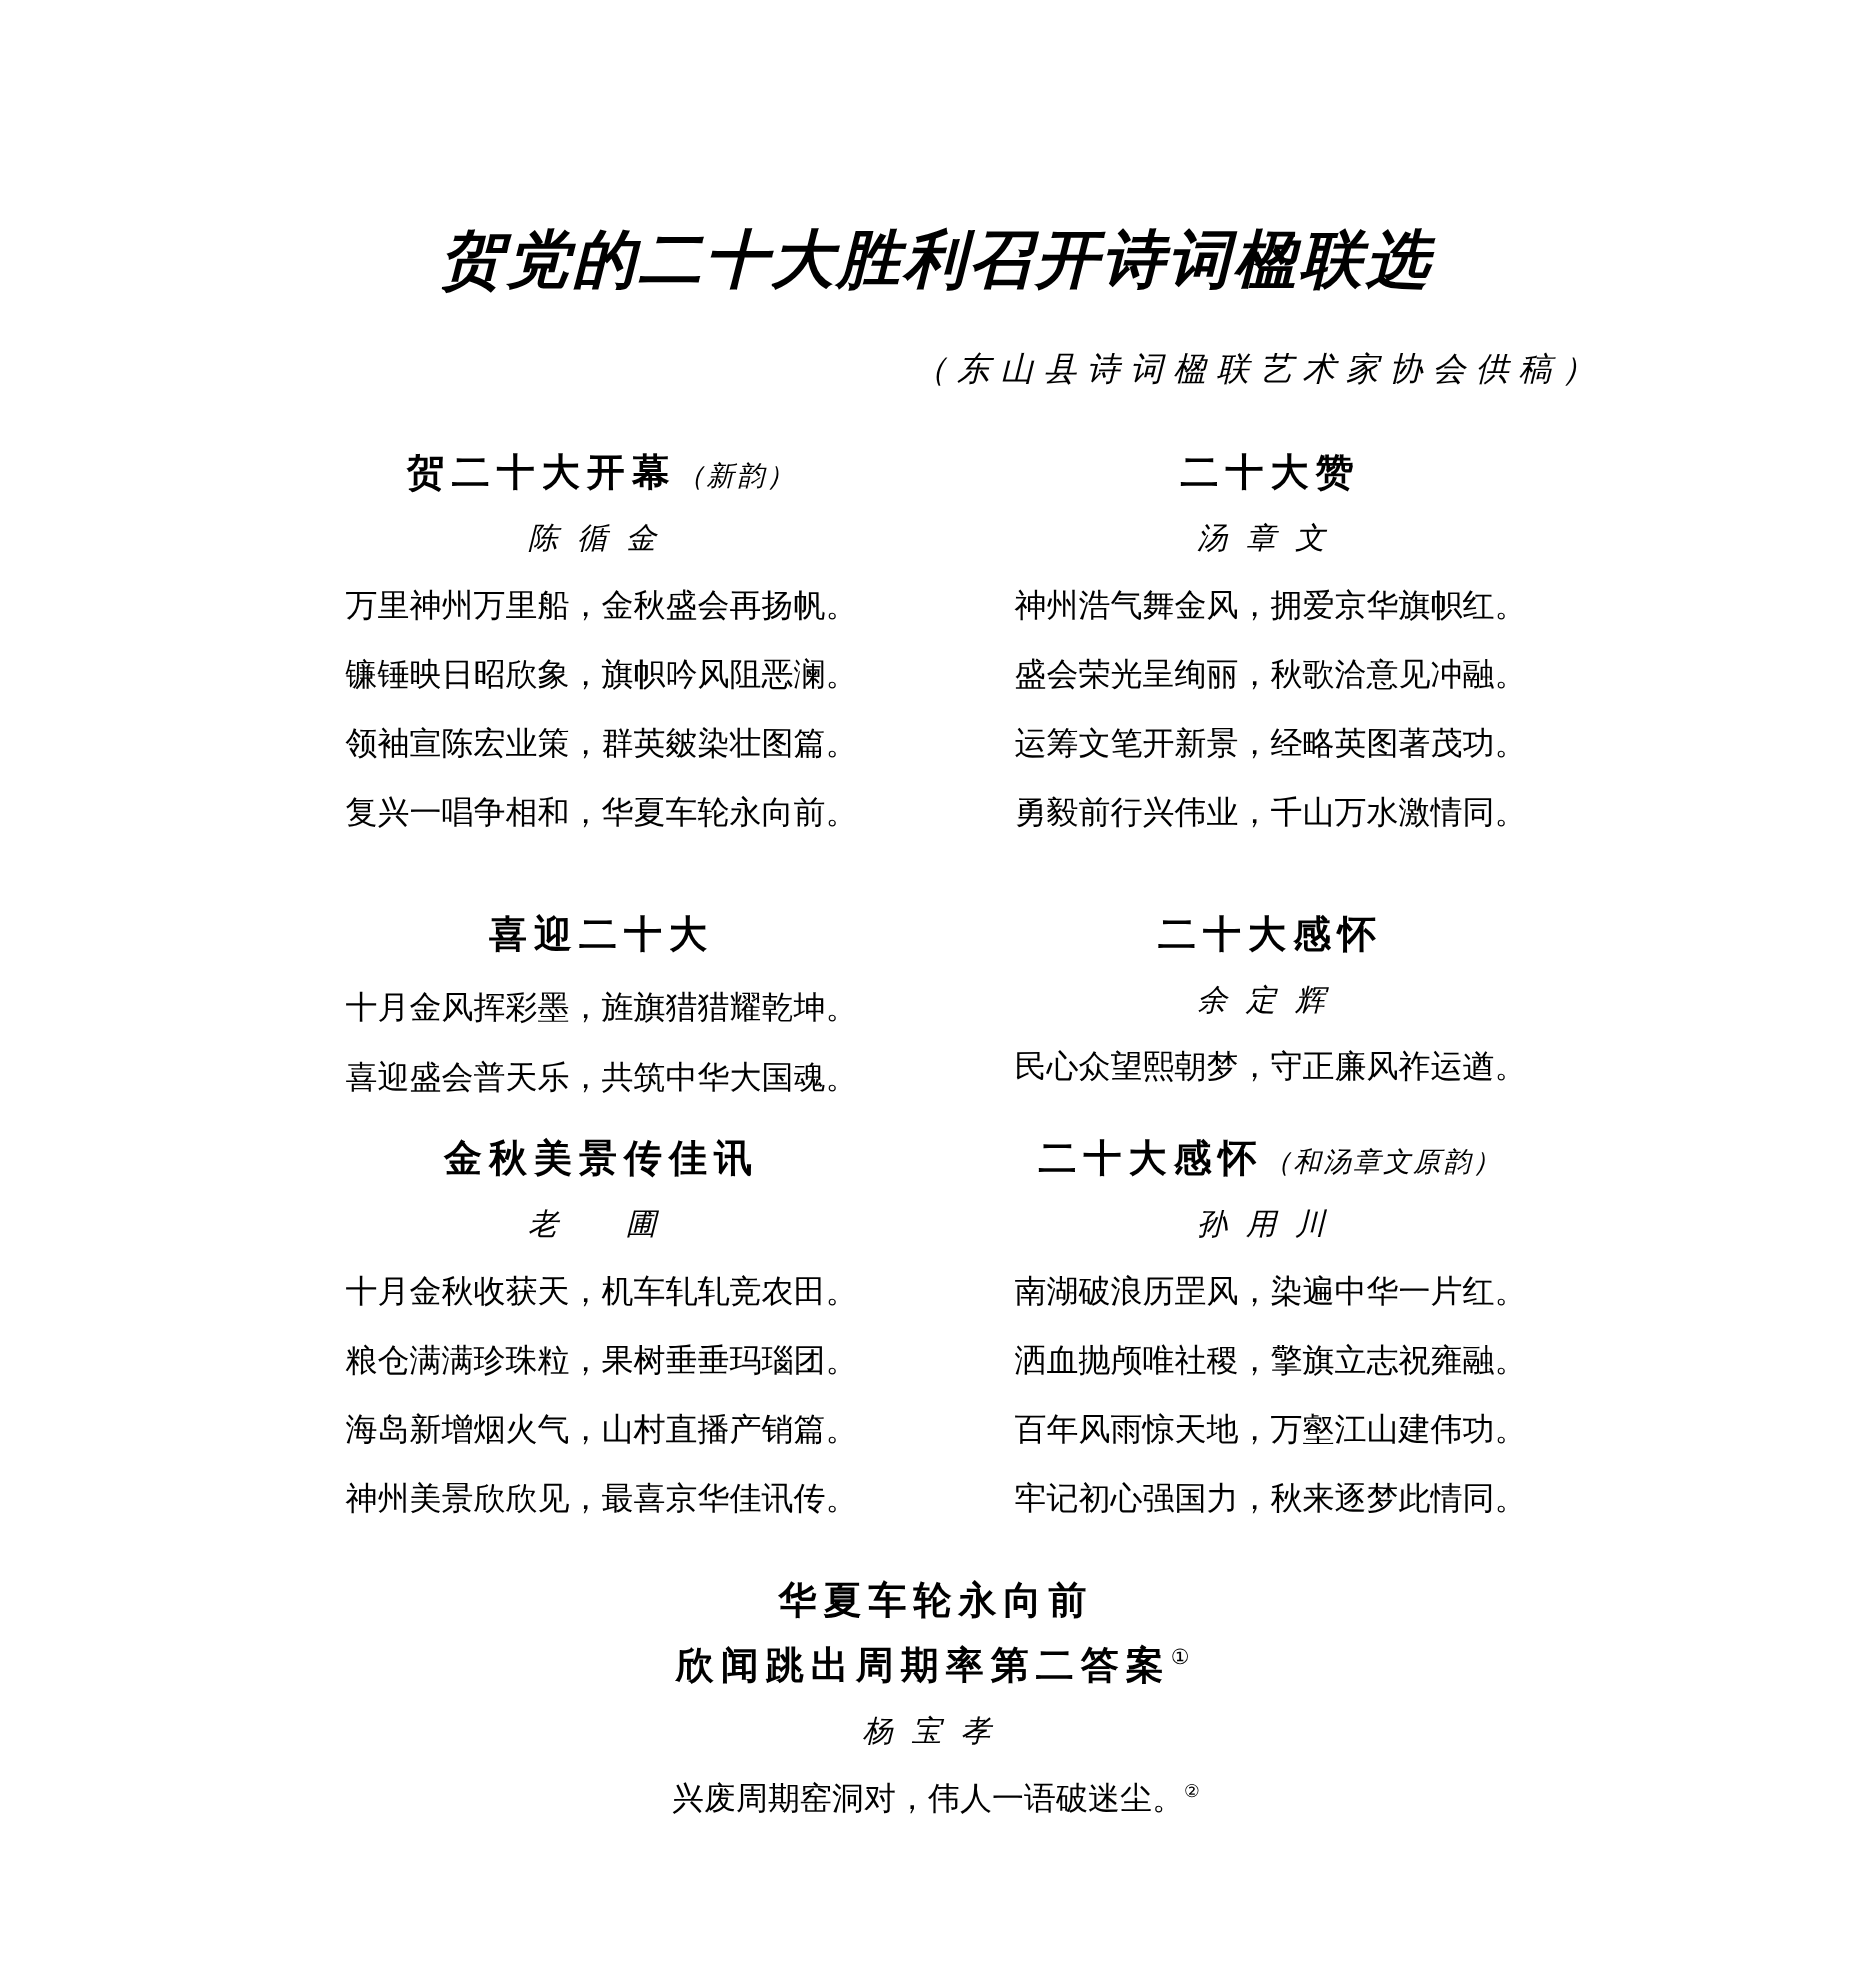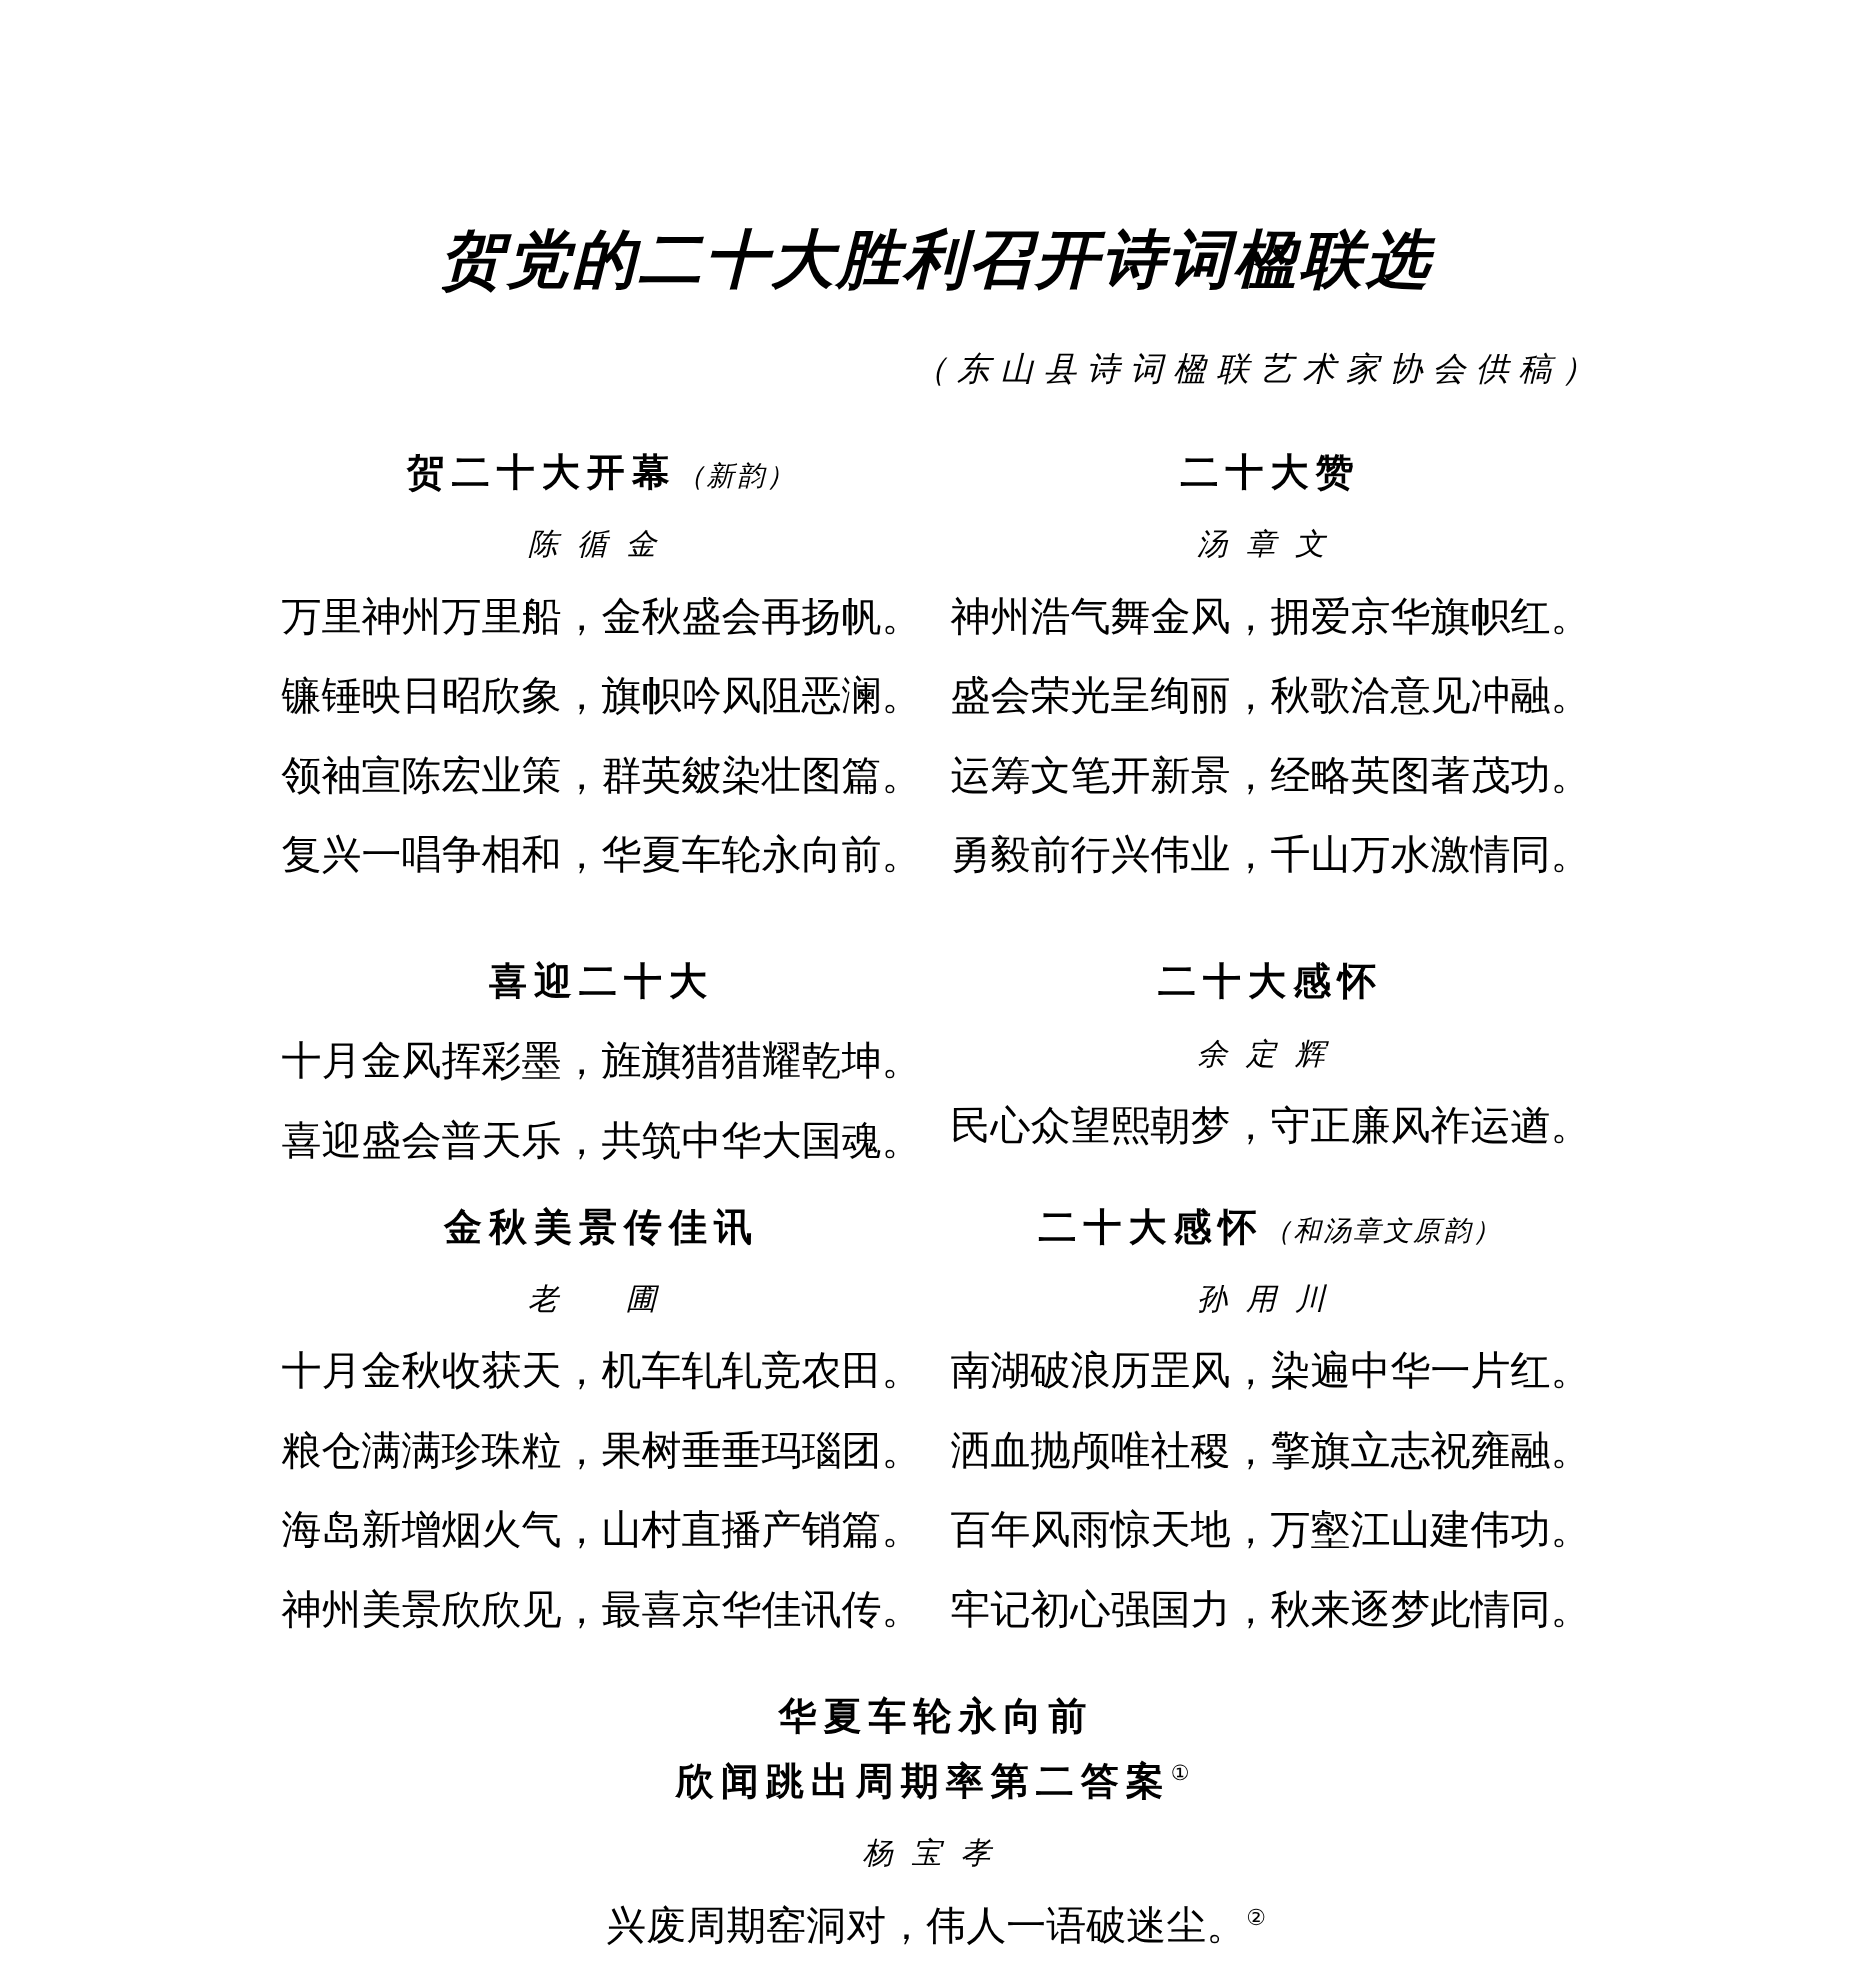--- a/index.html
+++ b/index.html
@@ -47,30 +47,30 @@
     font-family: "Liberation Sans", sans-serif;
   }
   .poem-title-note {
     font-size: 27.5px;
     font-weight: 400;
     letter-spacing: 2.4px;
     font-style: italic;
     font-family: "DejaVu Serif", serif;
   }
   .poem-author {
-    margin-top: 26px;
+    margin-top: 20px;
     font-size: 30px;
     line-height: 1.3;
     letter-spacing: 19px;
     font-style: italic;
     font-family: "DejaVu Serif", serif;
   }
   .poem-line {
     margin-top: 27.5px;
-    font-size: 40px;
+    font-size: 32px;
     line-height: 1.3;
     font-family: "Liberation Serif", serif;
     white-space: nowrap;
   }
   .featured { margin-top: 55px; text-align: center; }
   .featured-title-line2 { margin-top: 14px; }
   sup.note-ref {
     font-size: 0.55em;
     vertical-align: super;
     line-height: 0;

